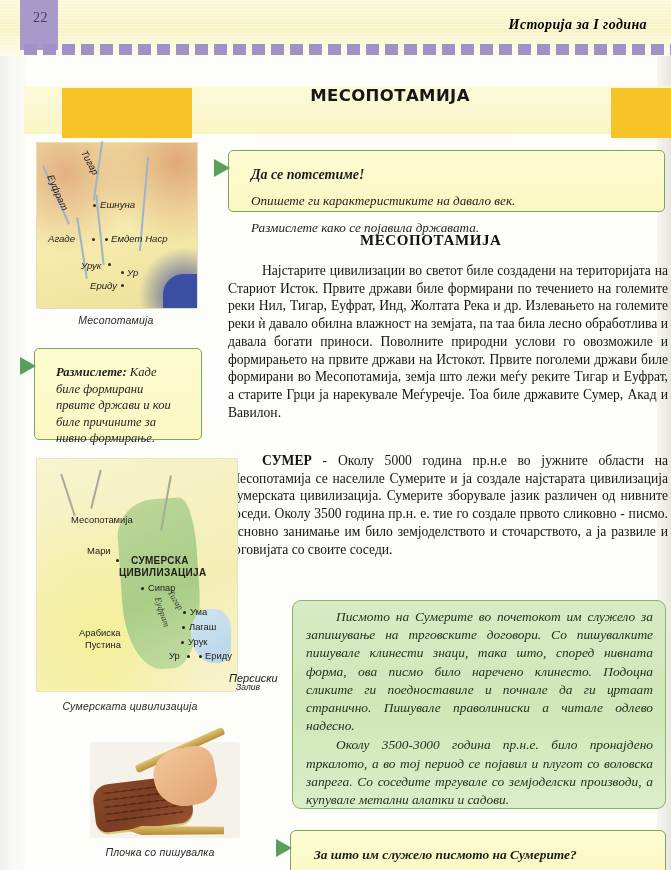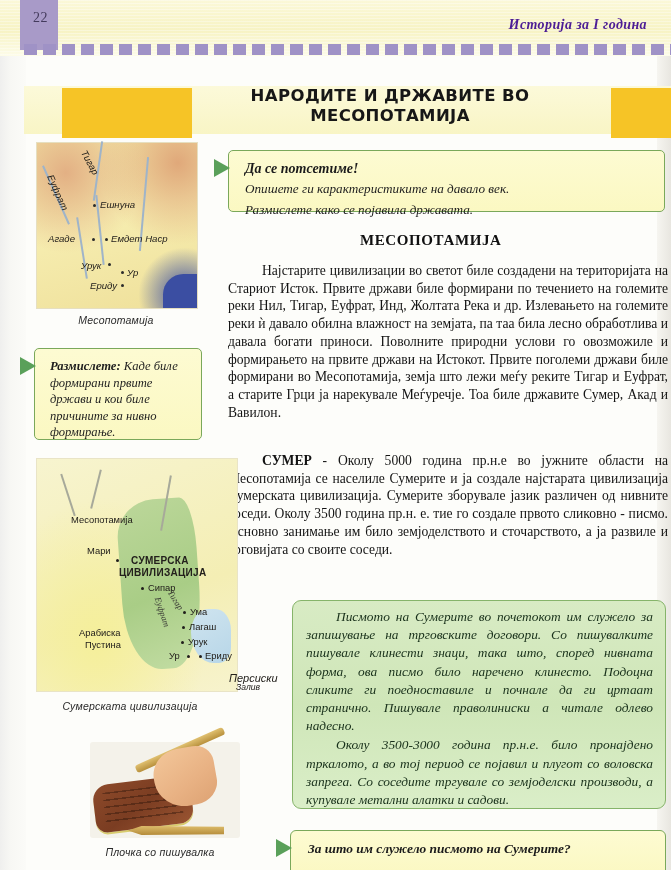--- a/index.html
+++ b/index.html
@@ -22,21 +22,21 @@
   .header-band{position:absolute;left:0;top:0;width:671px;height:56px;
     background:linear-gradient(180deg,#fbf8d8 0%,#f7f3c4 55%,#fdfce9 100%);}
   .header-band:after{content:"";position:absolute;left:0;right:0;top:0;bottom:0;
     background:repeating-linear-gradient(180deg,rgba(255,255,255,.35) 0 1px,rgba(0,0,0,0) 1px 3px);}
   .page-tab{position:absolute;left:20px;top:0;width:38px;height:50px;
     background:#a89ac8;}
   .page-num{position:absolute;left:20px;top:10px;width:41px;text-align:center;
     font-family:"Liberation Serif",serif;font-size:14px;color:#433a5c;letter-spacing:.5px;}
   .running-head{position:absolute;right:24px;top:17px;
     font-family:"Liberation Serif",serif;font-style:italic;font-weight:bold;
-    font-size:14px;color:#4c1d95;letter-spacing:.4px;}
+    font-size:14px;color:#000000;letter-spacing:.4px;}
   .dash-rule{position:absolute;left:24px;right:0;top:44px;height:11px;
     background:repeating-linear-gradient(90deg,#9f92c6 0 13px,rgba(0,0,0,0) 13px 19px);}
 
   
   .title-strip{position:absolute;left:24px;top:86px;right:0;height:48px;
     background:linear-gradient(180deg,#fcf9d6 0%,#f8f4bf 100%);opacity:.9;}
   .title-block-left{position:absolute;left:62px;top:88px;width:130px;height:50px;
     background:#f6c426;}
   .title-block-right{position:absolute;right:0px;top:88px;width:60px;height:50px;
     background:#f6c426;}
@@ -45,21 +45,21 @@
     line-height:20px;letter-spacing:.4px;color:#171717;
     text-transform:uppercase;}
 
   
   .callout{position:absolute;border:1.4px solid #7aa85a;border-radius:5px;
     background:linear-gradient(180deg,#fdfbd2 0%,#fbf8c2 100%);
     box-sizing:border-box;}
   .callout .arrow{position:absolute;left:-15px;top:8px;width:0;height:0;
     border-top:9px solid transparent;border-bottom:9px solid transparent;
     border-left:16px solid #5aa05a;}
-  .callout p{margin:4px;font-family:"Liberation Serif",serif;font-style:italic;}
+  .callout p{margin:10px;font-family:"Liberation Serif",serif;font-style:italic;}
 
   #recall-box{left:228px;top:150px;width:437px;height:62px;padding:6px 10px 0 12px;}
   #recall-box .lead{font-weight:bold;font-size:14px;color:#1b1b1b;margin-bottom:1px;}
   #recall-box .ln{font-size:13.2px;line-height:16.5px;color:#1e1e1e;}
 
   #think-box{left:34px;top:348px;width:168px;height:92px;padding:5px 8px 0 11px;}
   #think-box .ln{font-size:12.6px;line-height:16.6px;color:#1e1e1e;}
 
   
   .sec-head{position:absolute;font-family:"Liberation Serif",serif;font-weight:bold;
@@ -162,21 +162,20 @@
   <div class="header-band"></div>
   <div class="page-tab"></div>
   <div class="page-num">22</div>
   <div class="running-head">Историја за I година</div>
   <div class="dash-rule"></div>
 
   <div class="title-strip"></div>
   <div class="title-block-left"></div>
   <div class="title-block-right"></div>
   <div class="title">
-    <div>НАРОДИТЕ И ДРЖАВИТЕ ВО</div>
     <div>МЕСОПОТАМИЈА</div>
   </div>
 
   <div class="callout" id="recall-box">
     <span class="arrow"></span>
     <p class="lead">Да се потсетиме!</p>
     <p class="ln">Опишете ги карактеристиките на давало век.</p>
     <p class="ln">Размислете како се појавила државата.</p>
   </div>
 

